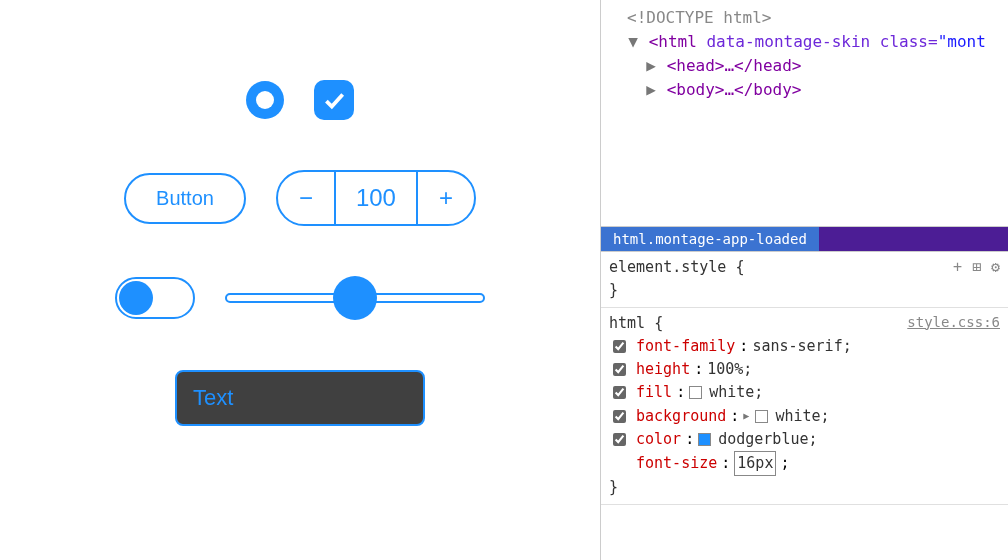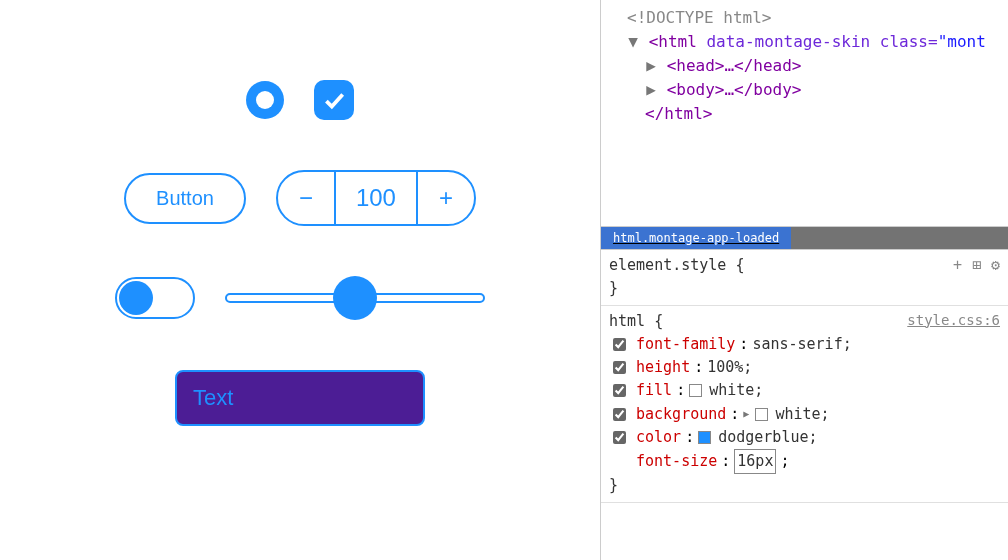--- a/index.html
+++ b/index.html
@@ -76,21 +76,21 @@
   }
   .slider-thumb {
     position: absolute; left: 50%; top: 50%; transform: translate(-50%, -50%);
     width: 44px; height: 44px; border-radius: 50%; background: #1e90ff; cursor: grab;
   }
   
   .text-input {
     width: 250px; height: 56px;
     border: 2px solid #1e90ff; border-radius: 8px;
     padding: 0 16px; font-size: 22px; color: #1e90ff;
-    background: #4c1d95;
+    background: #404040;
   }
   .text-input::placeholder { color: #1e90ff; }
 
   
   .right-pane {
     flex: 1;
     display: flex;
     flex-direction: column;
     border-left: 1px solid #ccc;
     font-family: Menlo, Consolas, monospace;
@@ -107,26 +107,25 @@
   .dom-tree .gray { color: #888; }
   .dom-tree .tag { color: #8000a0; margin-top: 32px; }
   .dom-tree .attr { color: #6d28d9; }
   .dom-tree .str { color: #1a1aff; }
   .arrow { display: inline-block; width: 12px; text-align: center; color: #777; }
   .arrow.down { transform: none; }
   .indent { padding-left: 18px; }
   .indent2 { padding-left: 36px; }
 
   .breadcrumb {
-    background: #737373;
+    background: #4c1d95;
     border-top: 1px solid #ccc;
     border-bottom: 1px solid #ccc;
     display: flex;
-    font-size: 12px;
-    text-decoration: underline;
+    font-size: 14px;
   }
   .breadcrumb span {
     background: #3b73d1;
     color: #fff;
     padding: 4px 12px;
   }
 
   .panel-tabs {
     display: flex;
     border-bottom: 1px solid #ccc;
@@ -223,23 +222,20 @@
       <span class="tag">&lt;html</span><span class="attr"> data-montage-skin</span><span class="attr"> class=</span><span class="str">"mont</span>
     </div>
     <div class="indent2">
       <span class="arrow">▶</span>
       <span class="tag">&lt;head&gt;…&lt;/head&gt;</span>
     </div>
     <div class="indent2">
       <span class="arrow">▶</span>
       <span class="tag">&lt;body&gt;…&lt;/body&gt;</span>
     </div>
-    <div class="indent2">
-      <span class="tag">&lt;/html&gt;</span>
-    </div>
   </div>
 
   <div class="breadcrumb">
     <span>html.montage-app-loaded</span>
   </div>
 
 
   <div class="style-block">
     <div class="icons-right">
       <span>+</span>

